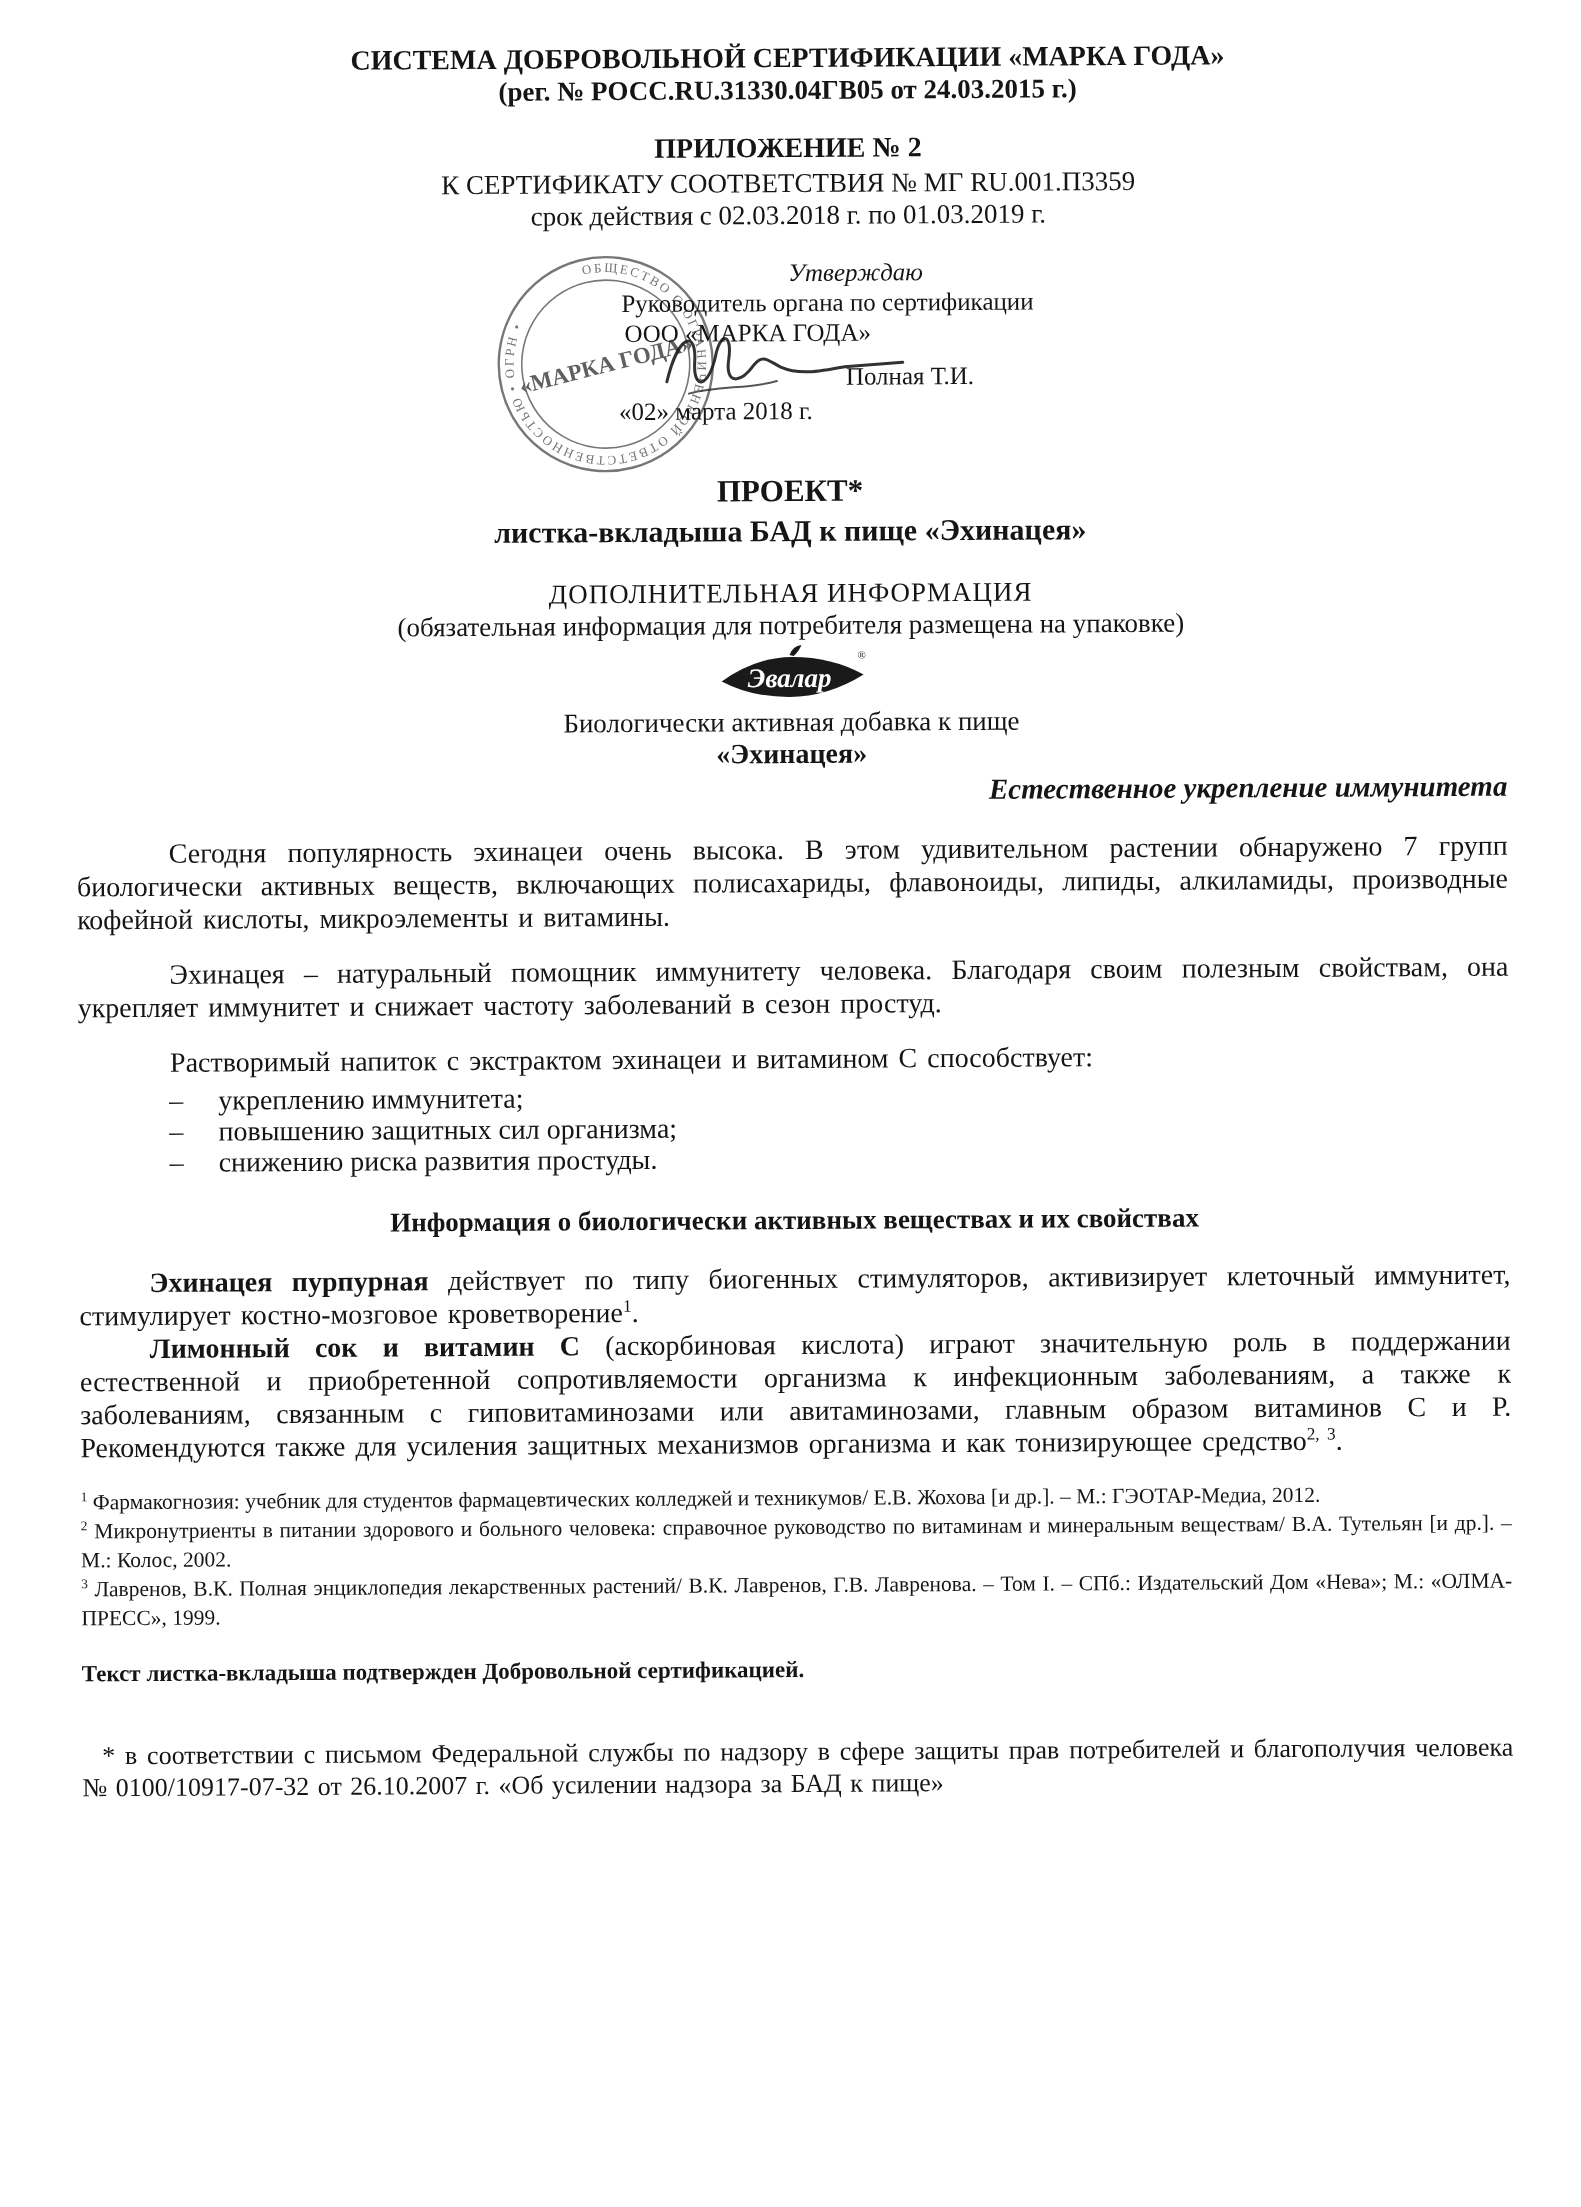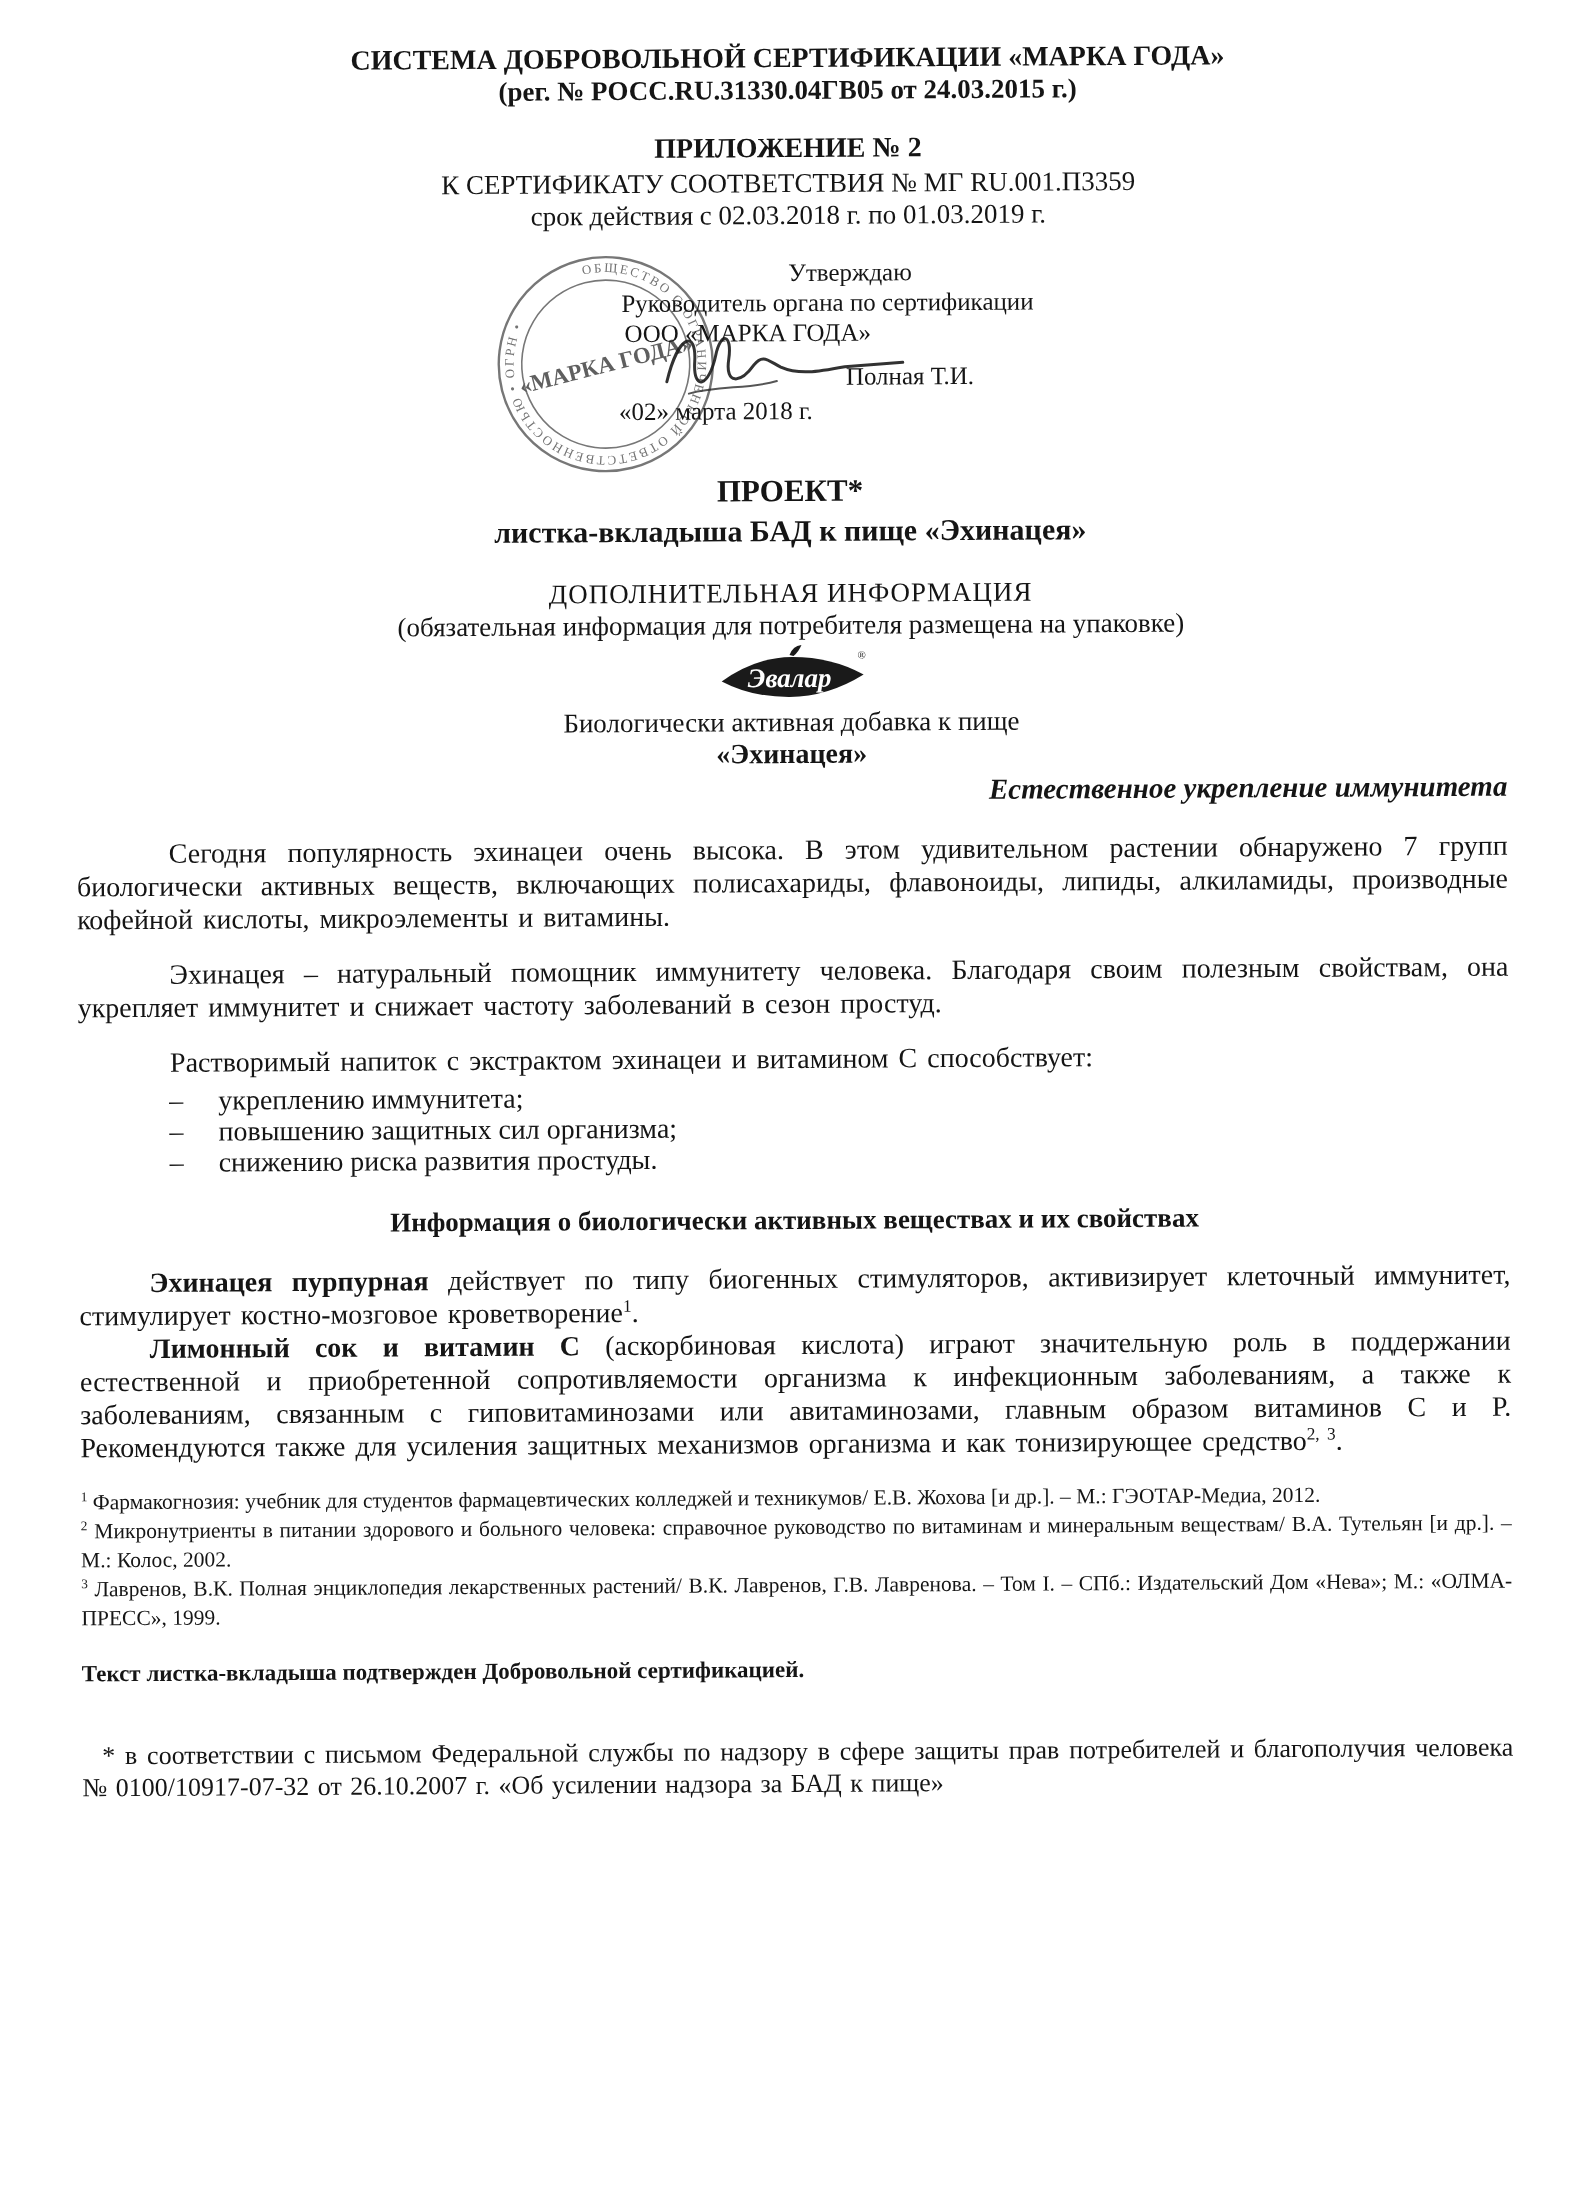--- a/index.html
+++ b/index.html
@@ -19,21 +19,21 @@
   p{margin:0;}
 
   .title1{font-size:28px;font-weight:bold;line-height:33px;}
   .title2{font-size:27px;font-weight:bold;line-height:33px;}
   .annex{font-size:28px;font-weight:bold;margin-top:24px;line-height:33px;}
   .certline{font-size:27px;line-height:32px;margin-top:3px;}
   .validity{font-size:27px;line-height:32px;}
 
   .approval{position:relative;height:188px;margin-top:28px;font-size:25px;}
   .approval .abs{position:absolute;white-space:nowrap;}
-  .ap-approve{left:715px;top:0;}
+  .ap-approve{left:715px;top:0;font-style:italic;}
   .ap-head{left:548px;top:30px;}
   .ap-org{left:551px;top:60px;}
   .ap-name{left:772px;top:104px;}
   .ap-date{left:545px;top:138px;}
   .stamp-wrap{position:absolute;left:418px;top:-10px;width:228px;height:228px;transform:rotate(-14deg);opacity:.82;pointer-events:none;}
   .sig-wrap{position:absolute;left:585px;top:56px;width:250px;height:105px;pointer-events:none;}
 
   .proj-title{font-size:31px;font-weight:bold;margin-top:26px;line-height:36px;}
   .proj-sub{font-size:30px;font-weight:bold;margin-top:4px;line-height:36px;}
   .addinfo{font-size:27px;margin-top:28px;letter-spacing:1px;line-height:32px;}

